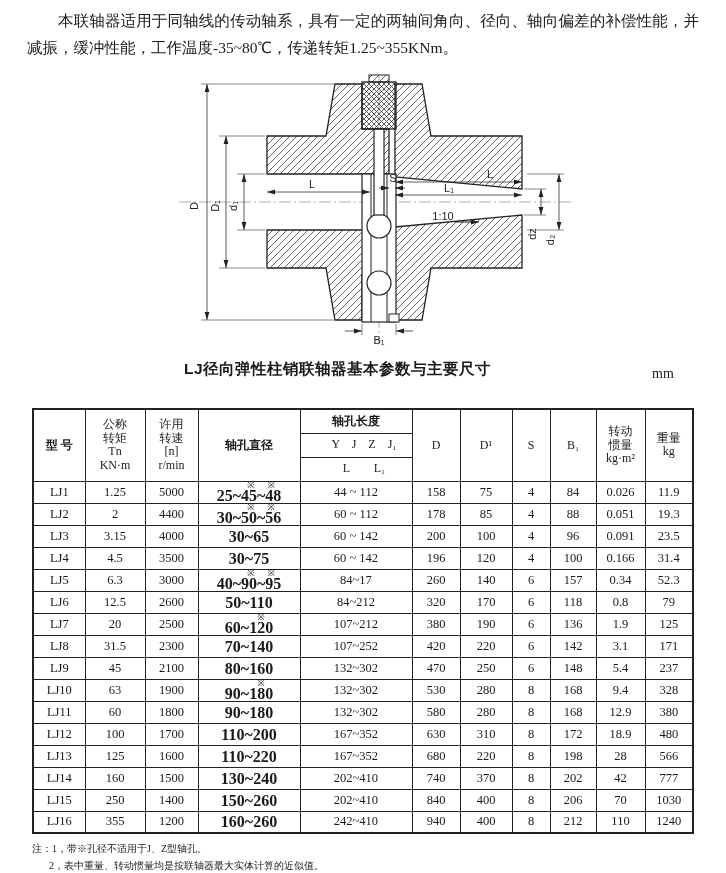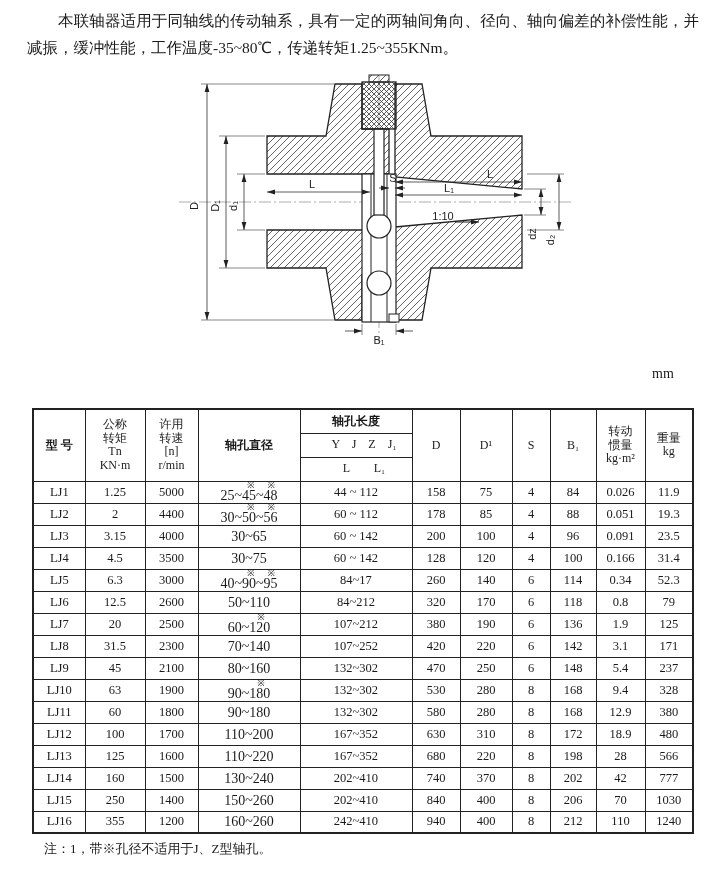--- a/index.html
+++ b/index.html
@@ -14,22 +14,22 @@
   .tablewrap { position:absolute; left:32px; top:408px; }
   table { border-collapse:collapse; table-layout:fixed; width:662px; text-align:center; border:2px solid #222; }
   th,td { border:1px solid #222; padding:0; vertical-align:middle; overflow:visible; }
   thead tr { height:24px; }
   thead th { font-weight:normal; font-size:12px; line-height:13.5px; }
   thead th .cn { font-weight:400; }
   .pre { white-space:pre;padding-left:16px; }
   tbody tr { height:22px; }
   tbody td { font-size:12.5px; }
   .marks { font-size:9px; line-height:7px; padding-left:26px; letter-spacing:2px; }
-  .bval { font-size:14px; line-height:13px; }
-  .notes { position:absolute; left:44px; top:840px; font-size:13px; line-height:17px; }
+  .bval { font-size:16px; line-height:13px;font-weight:bold; }
+  .notes { position:absolute; left:32px; top:840px; font-size:10px; line-height:17px; }
   .notes .n2 { padding-left:17px; }
 </style>
 </head>
 <body>
 
 <div class="para">本联轴器适用于同轴线的传动轴系，具有一定的两轴间角向、径向、轴向偏差的补偿性能，并减振，缓冲性能，工作温度-35~80℃，传递转矩1.25~355KNm。</div>
 
 <div class="diagram">
 <svg viewBox="0 0 430 272" width="432" height="272" xmlns="http://www.w3.org/2000/svg">
   <defs>
@@ -108,20 +108,21 @@
 
   <line x1="213" y1="250" x2="213" y2="261" stroke="#555" stroke-width="0.7"></line>
   <line x1="247" y1="250" x2="247" y2="261" stroke="#555" stroke-width="0.7"></line>
   <line x1="196" y1="257" x2="213" y2="257" stroke="#333" stroke-width="0.8" marker-end="url(#ma)"></line>
   <line x1="247" y1="257" x2="264" y2="257" stroke="#333" stroke-width="0.8" marker-start="url(#mb)"></line>
   <text class="dimtext" x="230" y="270" text-anchor="middle">B₁</text>
 </svg>
 </div>
 
 <div class="caption">
+  <div class="caption-title">LJ径向弹性柱销联轴器基本参数与主要尺寸</div>
   <div class="caption-unit">mm</div>
 </div>
 
 <div class="tablewrap">
 <table>
   <colgroup>
     <col style="width:52px">
         <col style="width:60px">
         <col style="width:53px">
         <col style="width:102px">
@@ -220,40 +221,40 @@
           <td>23.5</td>
         </tr>
         <tr>
           <td>LJ4</td>
           <td>4.5</td>
           <td>3500</td>
           <td>
             <div class="bval">30~75</div>
           </td>
           <td>60 ~ 142</td>
-          <td>128</td>
+          <td>196</td>
           <td>120</td>
           <td>4</td>
           <td>100</td>
           <td>0.166</td>
           <td>31.4</td>
         </tr>
         <tr>
           <td>LJ5</td>
           <td>6.3</td>
           <td>3000</td>
           <td>
             <div class="marks">※　※</div>
             <div class="bval">40~90~95</div>
           </td>
           <td>84~17</td>
           <td>260</td>
           <td>140</td>
           <td>6</td>
-          <td>114</td>
+          <td>157</td>
           <td>0.34</td>
           <td>52.3</td>
         </tr>
         <tr>
           <td>LJ6</td>
           <td>12.5</td>
           <td>2600</td>
           <td>
             <div class="bval">50~110</div>
           </td>
@@ -416,13 +417,14 @@
           <td>212</td>
           <td>110</td>
           <td>1240</td>
         </tr>
       </tbody>
 </table>
 </div>
 
 <div class="notes">
   <div class="n1">注：1，带※孔径不适用于J、Z型轴孔。</div>
+  <div class="n2">2，表中重量、转动惯量均是按联轴器最大实体计算的近似值。</div>
 </div>
 
 </body></html>

